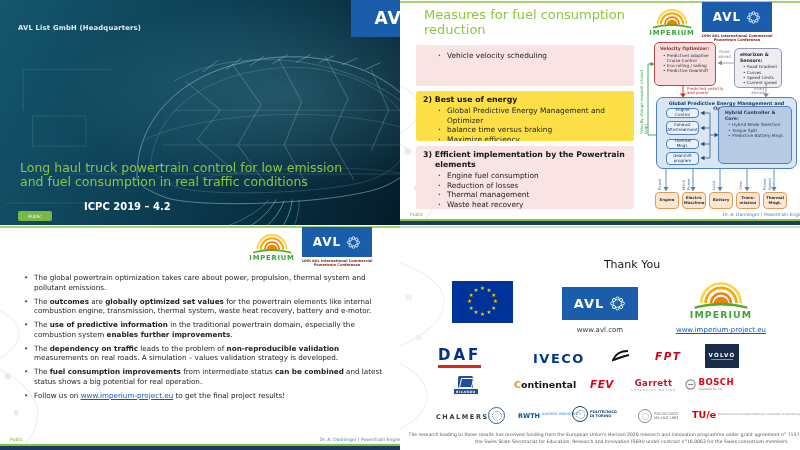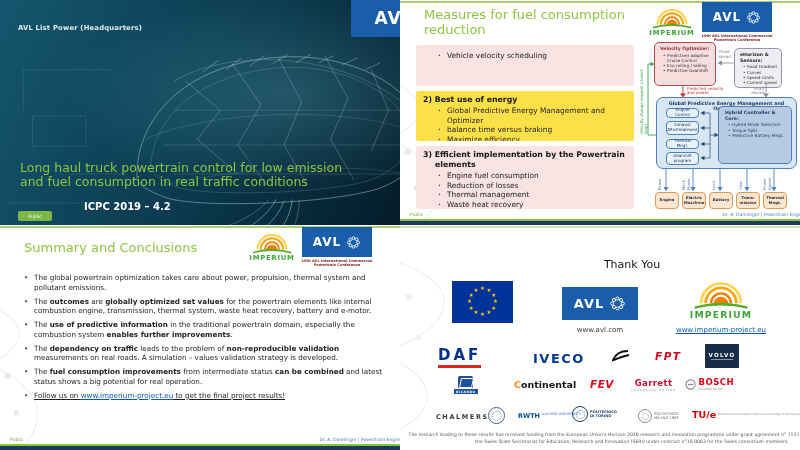--- a/index.html
+++ b/index.html
@@ -72,21 +72,21 @@
   .vlab{position:absolute;writing-mode:vertical-rl;transform:rotate(180deg);font-size:3.8px;color:#4f81bd;line-height:1.2;}
   .vlabgreen{position:absolute;writing-mode:vertical-rl;transform:rotate(180deg);font-size:4px;color:#3aa34f;line-height:1.1;}
   .dg-arrows{position:absolute;inset:0;pointer-events:none;}
 
   
   .bullets{position:absolute;left:22px;top:48px;width:366px;}
   .sb{position:relative;padding-left:12px;font-size:7.2px;color:#222;line-height:1.32;margin-bottom:4.5px;}
   .sb::before{content:"\2022";position:absolute;left:2px;top:0;color:#444;}
   .sb .b{font-weight:bold;}
   .sb .lnk{color:#0b57c2;text-decoration:underline;cursor:pointer;}
-  .gap{margin-top:2px;text-decoration:underline;}
+  .gap{margin-top:2px;}
   .thumb{position:absolute;right:0;top:2px;width:21px;height:30px;background:#fdfdfd;border:0.5px solid #d8d8e2;
          display:grid;grid-template-columns:repeat(3,1fr);gap:1px;padding:1.5px;box-sizing:border-box;}
   .thumb span{border-radius:1px;}
 
   
   .ty{position:absolute;left:0;right:0;top:33px;text-align:center;font-size:11px;color:#141414;}
   .euflag{position:absolute;left:52px;top:56px;width:61px;height:42px;background:#003399;}
   .linktext{position:absolute;font-size:7px;}
   .plain{color:#333;}
   .bluelink{color:#0b57c2;text-decoration:underline;cursor:pointer;}
@@ -154,21 +154,21 @@
       </g>
       <g stroke="#bfe6ee" fill="none" stroke-width="0.6" opacity="0.4">
         <path d="M232,172 C215,192 180,202 140,210"></path>
         <path d="M258,172 C258,200 240,220 215,225"></path>
       </g>
       <g stroke="#9fc3cf" opacity="0.18" stroke-width="0.7" fill="none">
         <path d="M20,60 L95,60 M20,60 L20,95 M60,150 L110,150 M5,175 L80,175"></path>
         <rect x="28" y="100" width="46" height="26"></rect>
       </g>
     </svg>
-    <div class="org">AVL List Power (Headquarters)</div>
+    <div class="org">AVL List GmbH (Headquarters)</div>
 
     <div class="avl-logo" style="right:0;top:0;width:113px;height:37px;">
       <span class="avl-word" style="font-size:17px;">AVL</span>
       <svg width="22" height="22" viewBox="0 0 24 24">
         <g stroke="#fff" stroke-width="1.3" fill="none">
           <circle cx="12" cy="5" r="2.1"></circle>
             <circle cx="17" cy="7" r="2.1"></circle>
             <circle cx="19.5" cy="12" r="2.1"></circle>
           <circle cx="17" cy="17" r="2.1"></circle>
             <circle cx="12" cy="19" r="2.1"></circle>
@@ -349,21 +349,20 @@
     <div class="topline"></div>
     <svg class="deco" viewBox="0 0 400 225">
       <g stroke="#dce6ec" fill="none" stroke-width="1" opacity="0.6">
         <path d="M-10,120 C40,140 55,180 -15,215"></path>
         <path d="M-10,70 C20,80 28,100 -5,118"></path>
       </g>
       <rect x="4" y="128" width="5" height="5" fill="#e3ebf0"></rect>
       <rect x="12" y="160" width="4" height="4" fill="#e3ebf0"></rect>
     </svg>
 
-    <div class="gtitle" style="left:24px;top:16px;font-size:13px;white-space:nowrap;">Summary and Conclusions</div>
 
     <svg style="position:absolute;left:248px;top:5px;" width="48" height="34" viewBox="0 0 60 40">
       <path d="M12,23 A18,18 0 0 1 48,23" stroke="#ffd24d" stroke-width="2.4" fill="none"></path>
       <path d="M16,23 A14,14 0 0 1 44,23" stroke="#f7a600" stroke-width="2.4" fill="none"></path>
       <path d="M21,23 A9,9 0 0 1 39,23" stroke="#ef7d00" stroke-width="2.2" fill="none"></path>
       <path d="M23,24 A7,7 0 0 1 37,24 Z" fill="#f08300"></path>
       <path d="M6,26 Q30,19 54,26 L54,28 Q30,22 6,28 Z" fill="#57ab27"></path>
       <text x="30" y="36" text-anchor="middle" font-size="8.5" font-weight="bold" fill="#3da639" letter-spacing="1">IMPERIUM</text>
     </svg>
     <div class="avl-logo" style="left:302px;top:2px;width:70px;height:30px;">

